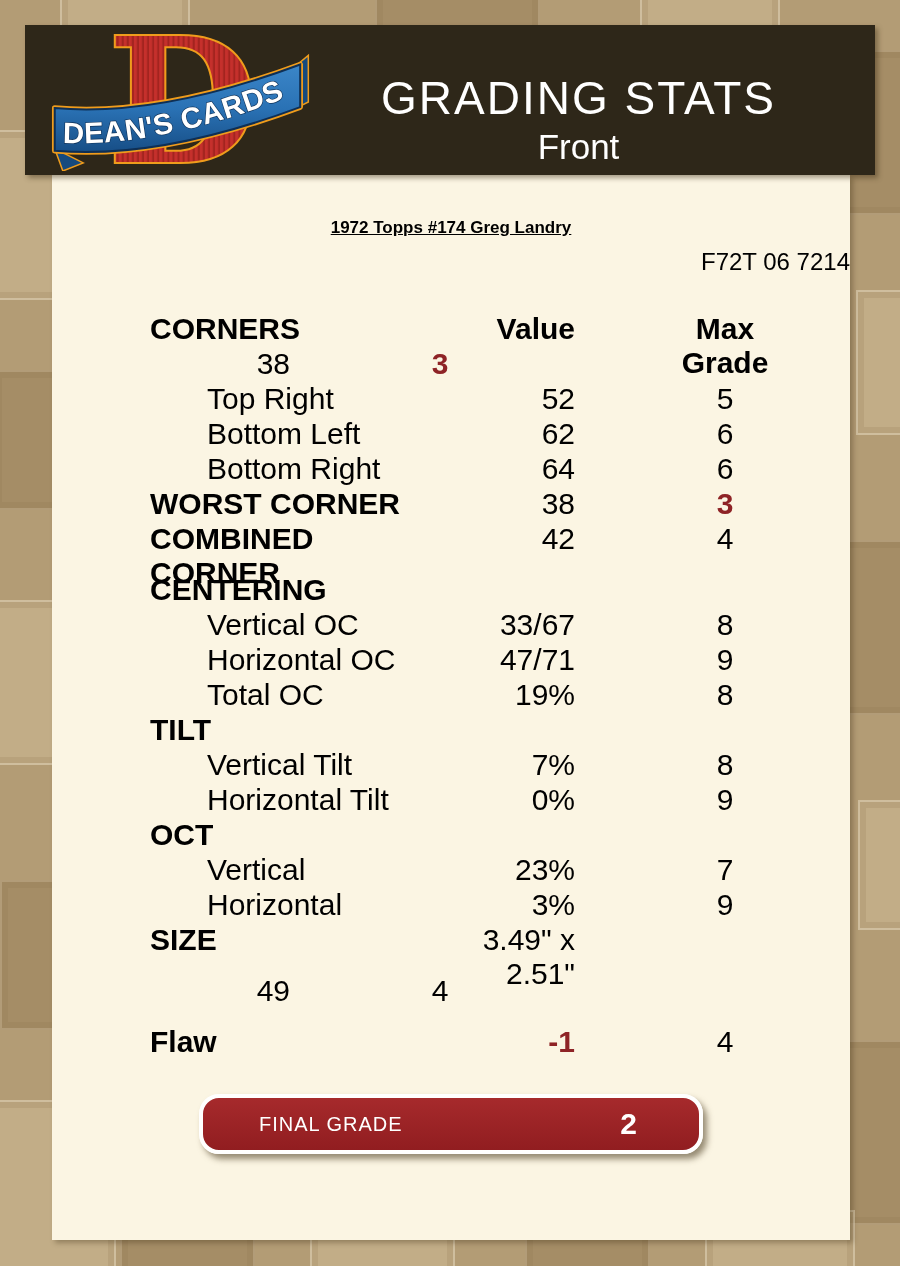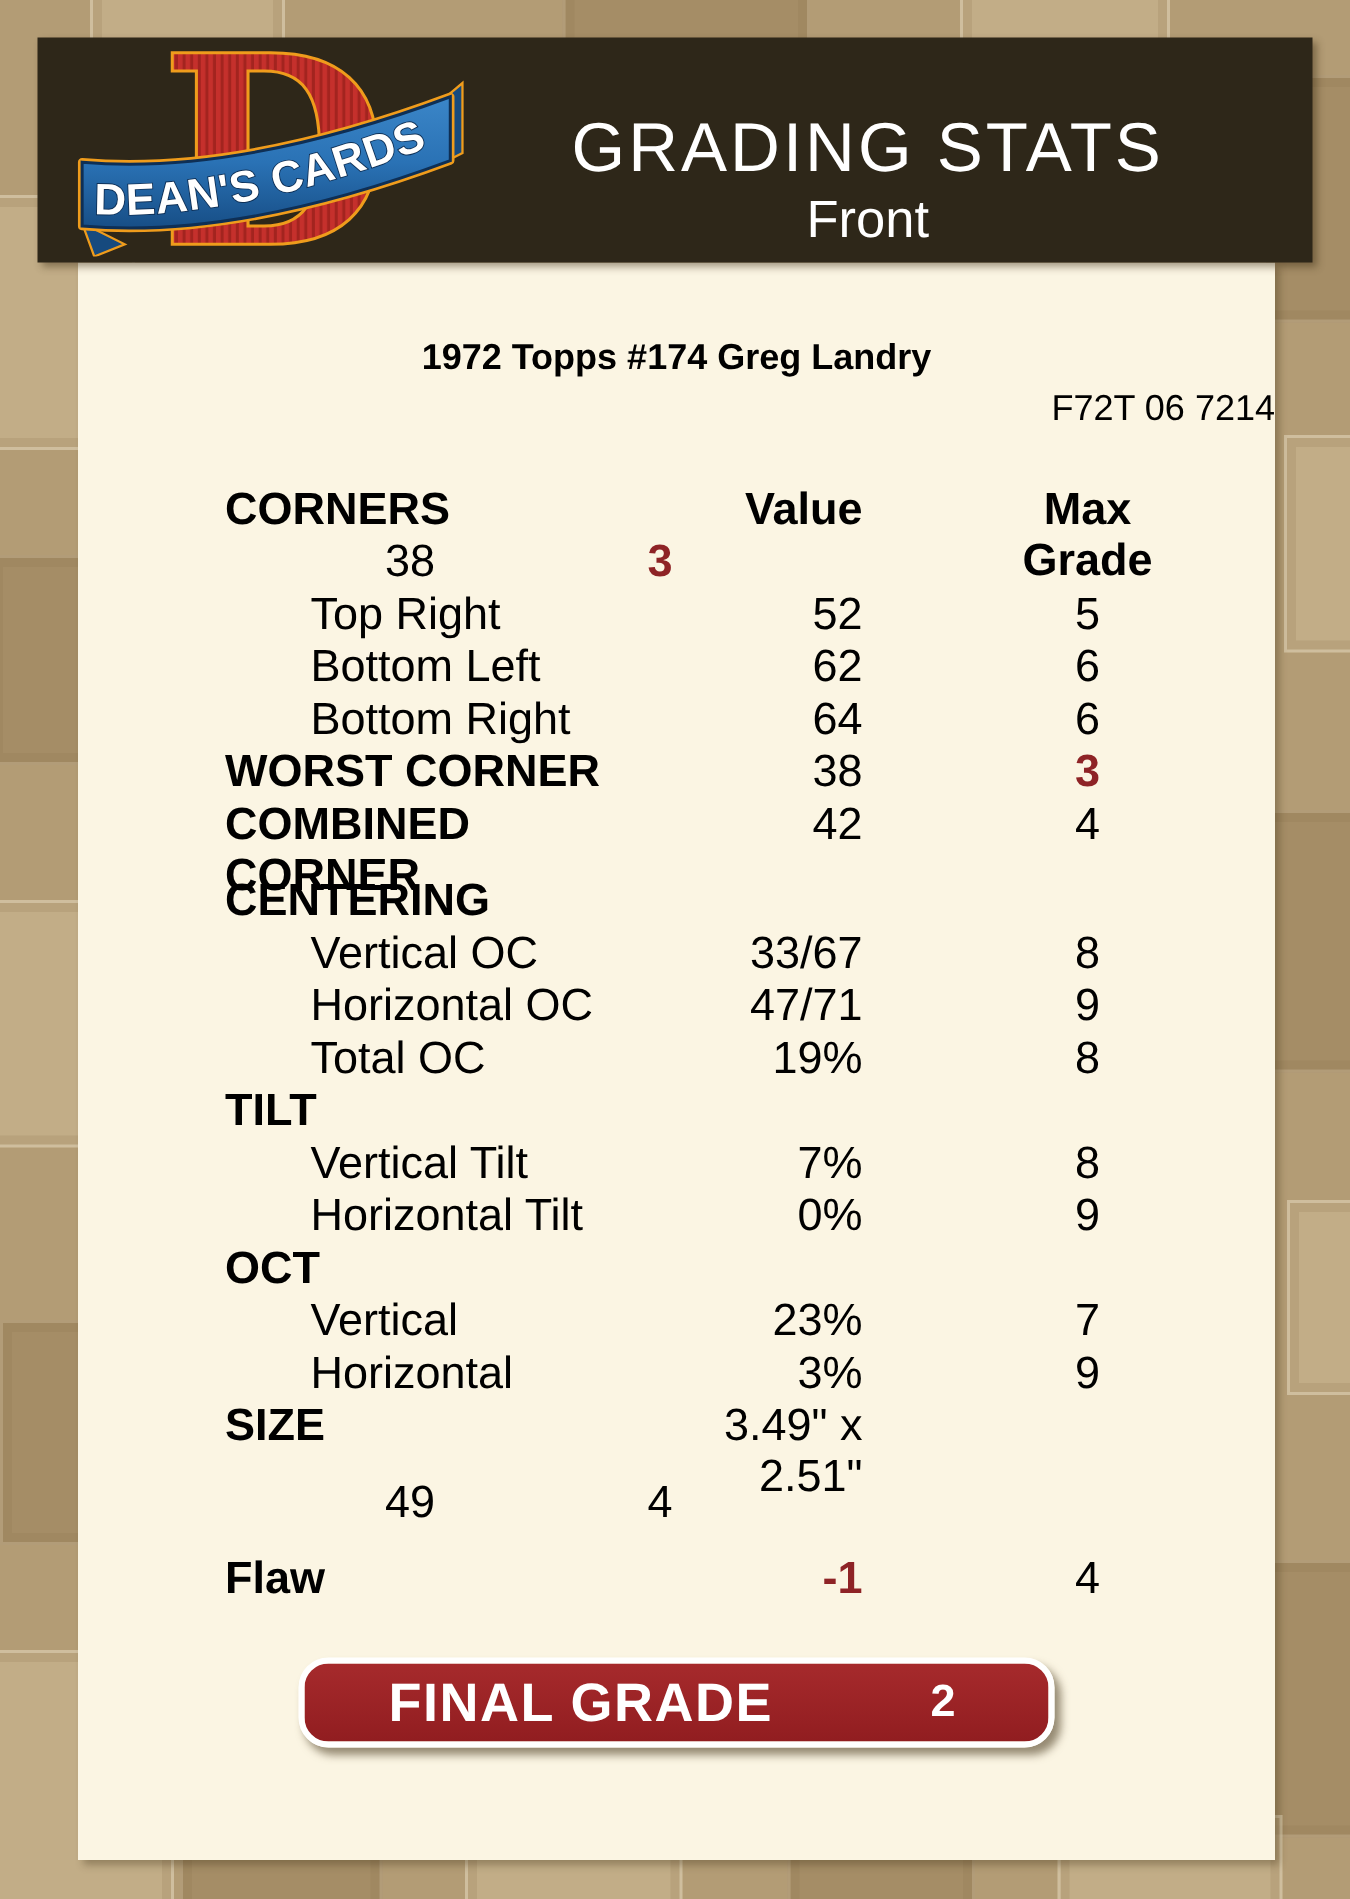--- a/index.html
+++ b/index.html
@@ -34,21 +34,21 @@
   }
   .header-title { font-size:46px; line-height:54px; letter-spacing:2px; font-weight:400;margin-top:40px; }
   .header-subtitle { font-size:35px; line-height:44px; font-weight:400;text-align:center; }
 
   
   .sheet {
     position:absolute; left:52px; top:175px; width:798px; height:1065px;
     background:#fbf5e3; z-index:1;
     box-shadow:3px 3px 5px rgba(60,45,20,0.35);
   }
-  .card-title { margin-top:47px; text-align:center; font-size:24px; font-weight:bold; color:#000; line-height:34px; }
+  .card-title { margin-top:36px; text-align:center; font-size:17px; font-weight:bold; color:#000; line-height:34px;text-decoration:underline; }
   .card-code  { text-align:right; font-size:24px; color:#000000; line-height:34px; }
 
   
   .stats-table { margin:33px 0 0 98px; width:645px; }
   .trow { display:flex; height:35px; font-size:30px; color:#000; }
   .trow.gap { margin-top:16px; }
   .c1 { width:285px; }
   .c1.indent { padding-left:57px; }
   .c2 { width:140px; text-align:right; }
   .csp { width:80px; }
@@ -58,21 +58,21 @@
 
   
   .final-grade-button {
     margin:34px auto 0 auto; width:504px; height:60px;
     background:linear-gradient(#a62a2c, #911d20);
     border:4px solid #ffffff; border-radius:20px;
     box-shadow:4px 5px 6px rgba(95,82,55,0.65);
     display:flex; align-items:center; justify-content:space-between;
     padding:0 62px 0 56px; cursor:pointer;
   }
-  .final-grade-button .fg-label { color:#fff; font-size:36px; font-weight:bold; letter-spacing:1px; }
+  .final-grade-button .fg-label { color:#fff; font-size:20px; font-weight:normal; letter-spacing:1px; }
   .final-grade-button .fg-value { color:#fff; font-size:30px; font-weight:bold; }
 </style>
 </head>
 <body>
 
 <div class="bg-collage">
   <div class="bgcard" style="left:-30px; top:130px;  width:120px; height:170px;"></div>
   <div class="bgcard dark" style="left:-6px;  top:370px;  width:95px;  height:140px;"></div>
   <div class="bgcard" style="left:-24px; top:600px;  width:110px; height:165px;"></div>
   <div class="bgcard dark" style="left:0px;   top:880px;  width:100px; height:150px;"></div>

